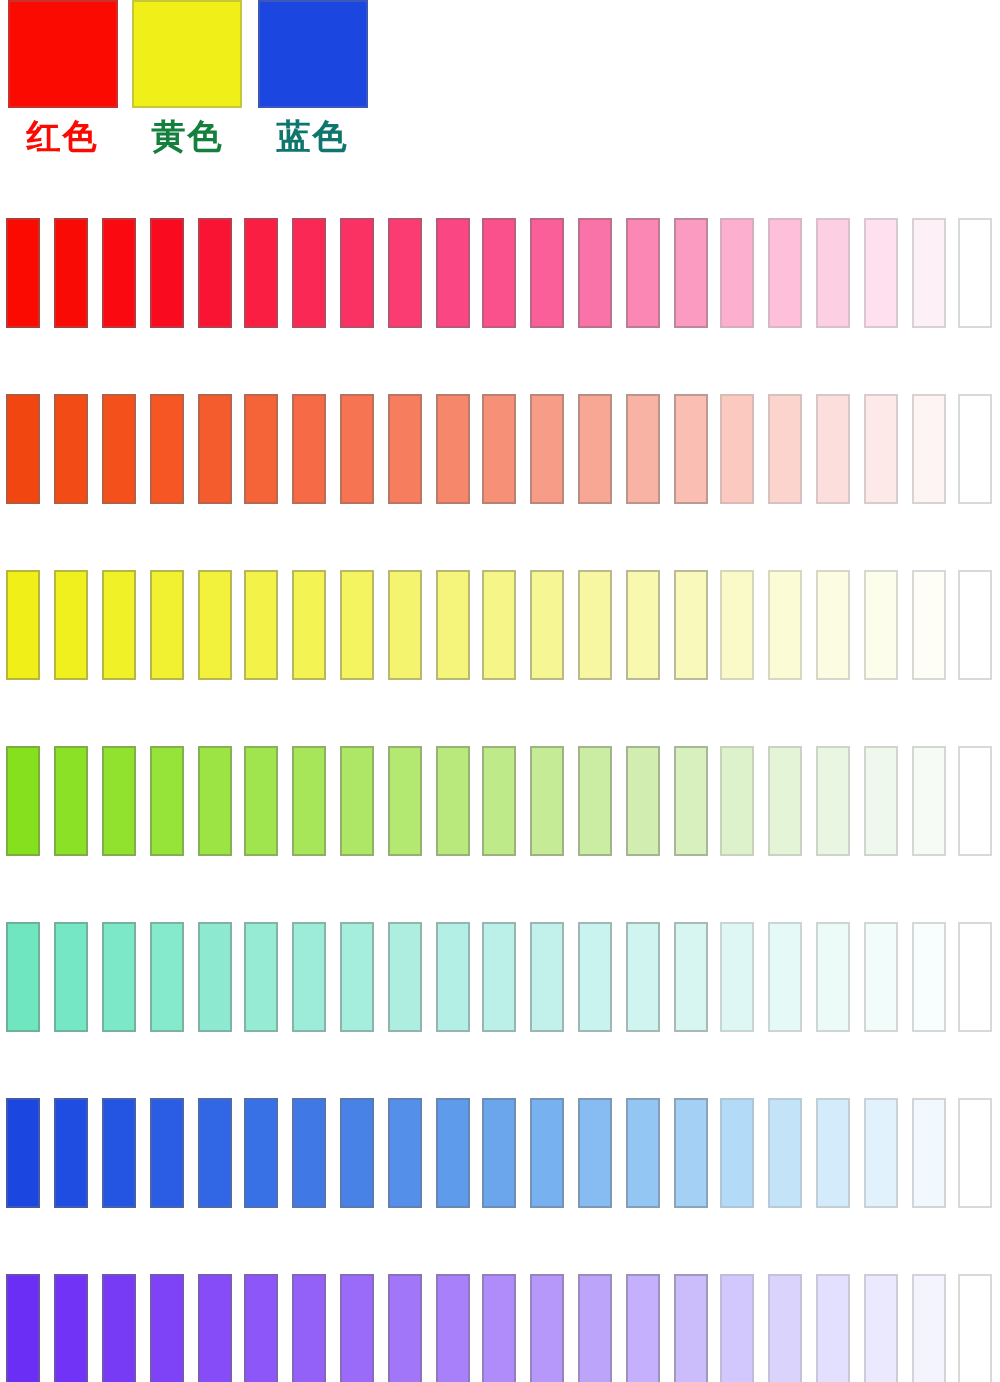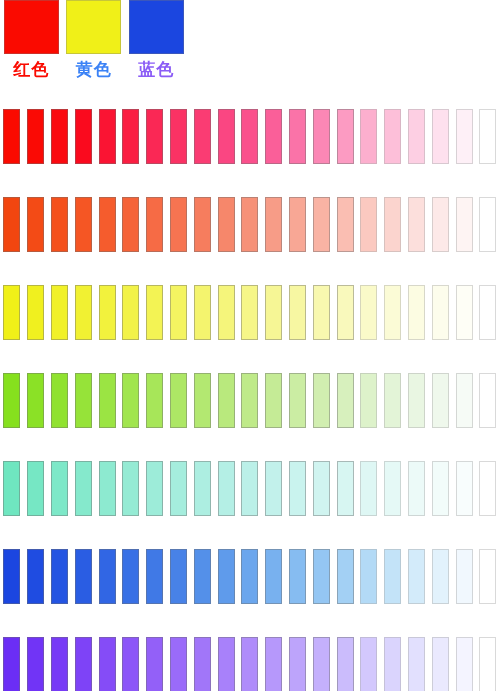--- a/index.html
+++ b/index.html
@@ -92,25 +92,25 @@
 
 <div id="palette-page">
 
   <div id="header-row">
       <div class="header-cell">
         <div class="header-chip" style="background: rgb(250, 10, 0);"></div>
         <div class="header-label" style="color: rgb(250, 10, 0);">红色</div>
       </div>
       <div class="header-cell">
         <div class="header-chip" style="background: rgb(240, 240, 24);"></div>
-        <div class="header-label" style="color: #3b82f6;">黄色</div>
+        <div class="header-label" style="color: #15803d;">黄色</div>
       </div>
       <div class="header-cell">
         <div class="header-chip" style="background: rgb(27, 70, 224);"></div>
-        <div class="header-label" style="color: #8b5cf6;">蓝色</div>
+        <div class="header-label" style="color: #0f766e; font-family: Liberation Serif, serif;">蓝色</div>
       </div>
     </div>
 
   <div id="gradient-rows">
       <div class="grad-row" style="top: 108px;">
         <div class="grad-cell">
           <div class="grad-chip" style="background: rgb(250, 10, 0);"></div>
         </div>
         <div class="grad-cell">
           <div class="grad-chip" style="background: rgb(250, 10, 5);"></div>

